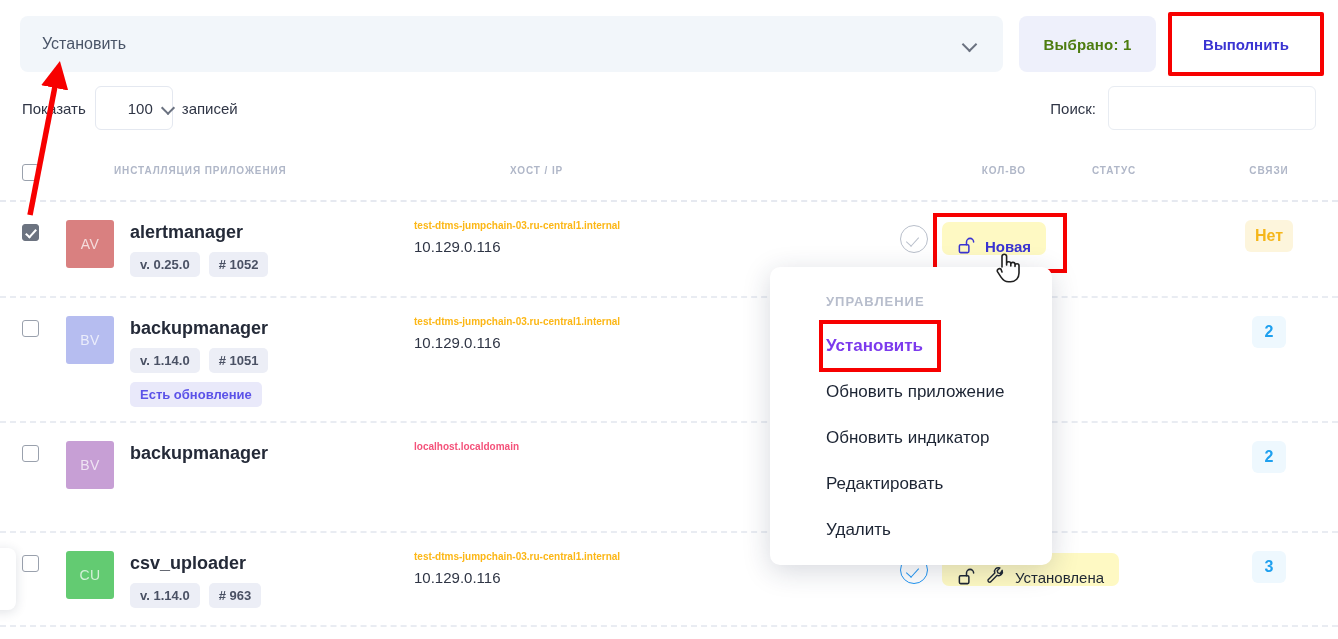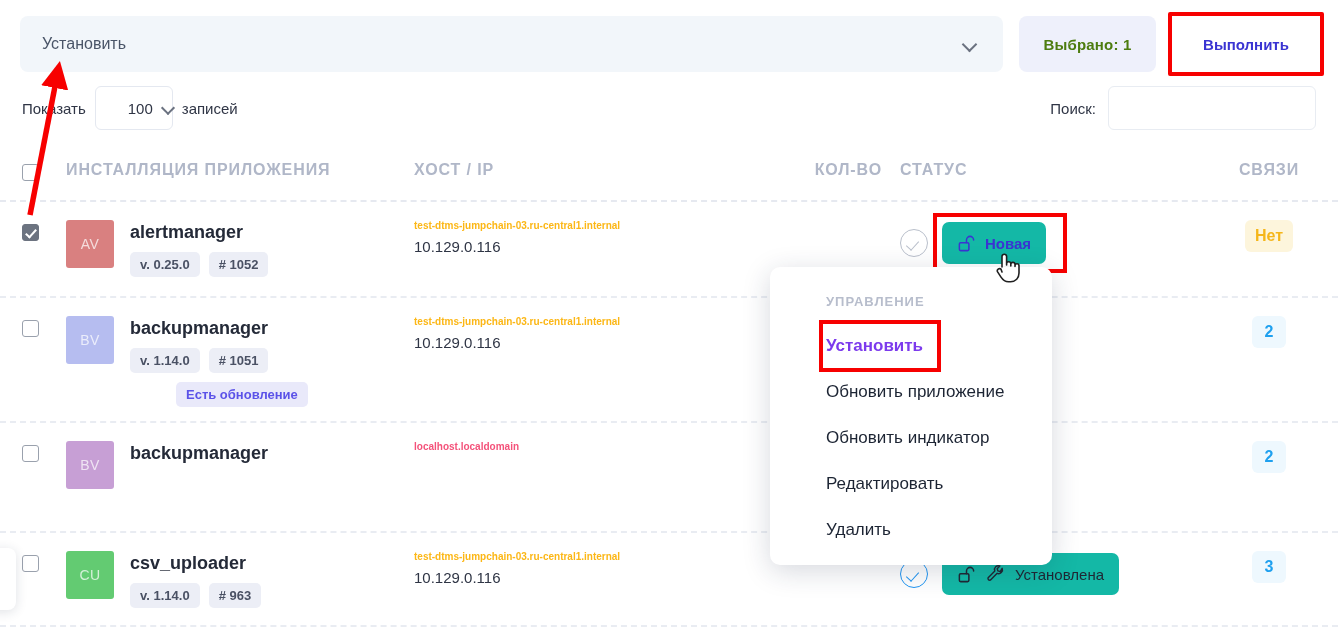--- a/index.html
+++ b/index.html
@@ -85,23 +85,24 @@
     border:1px solid #e8ecf2; border-radius:6px;
     background:#fff; outline:none;
     font-family:inherit; font-size:15px; padding:0 10px;
   }
 
   
   .table { position:absolute; left:0; top:140px; width:1338px; }
   .thead {
     display:flex; align-items:center; height:62px;
     padding:0 0 0 22px;
-    font-size:16px; font-weight:bold; letter-spacing:.9px;
+    font-size:10px; font-weight:bold; letter-spacing:.9px;
     color:#b0b7c8;
     border-bottom:2px dashed #e6e9f0;
+    gap:48px;
   }
   .c-check { flex:0 0 44px; }
   .c-app   { flex:0 0 348px; }
   .c-host  { flex:0 0 400px; }
   .c-qty   { flex:0 0 68px; text-align:right; }
   .c-stat  { flex:1 1 auto; padding-left:18px; }
   .c-links { flex:0 0 112px; text-align:center; padding-right:26px;}
 
   .row {
     display:flex; align-items:flex-start;
@@ -137,21 +138,21 @@
     flex:0 0 48px;
   }
   .app-info{ padding-top:2px; }
   .app-name{ font-size:18px; font-weight:bold; color:#242a38; margin-bottom:9px;}
   .chips{ display:flex; gap:9px; flex-wrap:wrap; }
   .chip{
     background:#eceef6; color:#4a5164;
     border-radius:5px; padding:5px 10px;
     font-size:13px; font-weight:bold; white-space:nowrap;
   }
-  .chip.upd{ background:#e9e9fa; color:#5b52e8; margin-top:9px;margin-left:46px;}
+  .chip.upd{ background:#e9e9fa; color:#5b52e8; margin-top:9px;}
 
   .host-name{ font-size:10px; font-weight:bold; color:#fcb716; margin-bottom:7px; }
   .host-name.local{ color:#f4527a; }
   .host-ip{ font-size:15px; color:#2f3545; }
 
   .qty-cell{ }
   .stat-cell{ display:flex; align-items:center; gap:14px; padding-top:2px;}
   .circle-check{
     width:28px; height:28px; border-radius:50%;
     border:1.6px solid #b9bfcb; position:relative; flex:0 0 28px;
@@ -160,22 +161,22 @@
   .circle-check::after{
     content:""; position:absolute; left:8px; top:8px;
     width:6px; height:11px;
     border-right:1.8px solid #b9bfcb; border-bottom:1.8px solid #b9bfcb;
     transform:rotate(42deg);
   }
   .circle-check.on::after{ border-color:#2196f3; }
 
   .status-pill{
     position:relative;
-    background:#14b8a6; border-radius:7px;
-    height:42px; display:inline-flex; align-items:center; gap:9px;
+    background:#fef9c3; border-radius:7px;
+    height:33px; display:inline-flex; align-items:flex-end; gap:9px;
     padding:0 15px; font-size:15px; font-weight:bold;
     cursor:pointer;
   }
   .status-pill .label-new{ color:#3a34d2; }
   .status-pill .label-inst{ color:#1f2733; font-weight:normal; }
 
   .links-badge{
     display:inline-flex; align-items:center; justify-content:center;
     min-width:34px; height:32px; padding:0 10px; border-radius:6px;
     font-size:16px; font-weight:bold;

